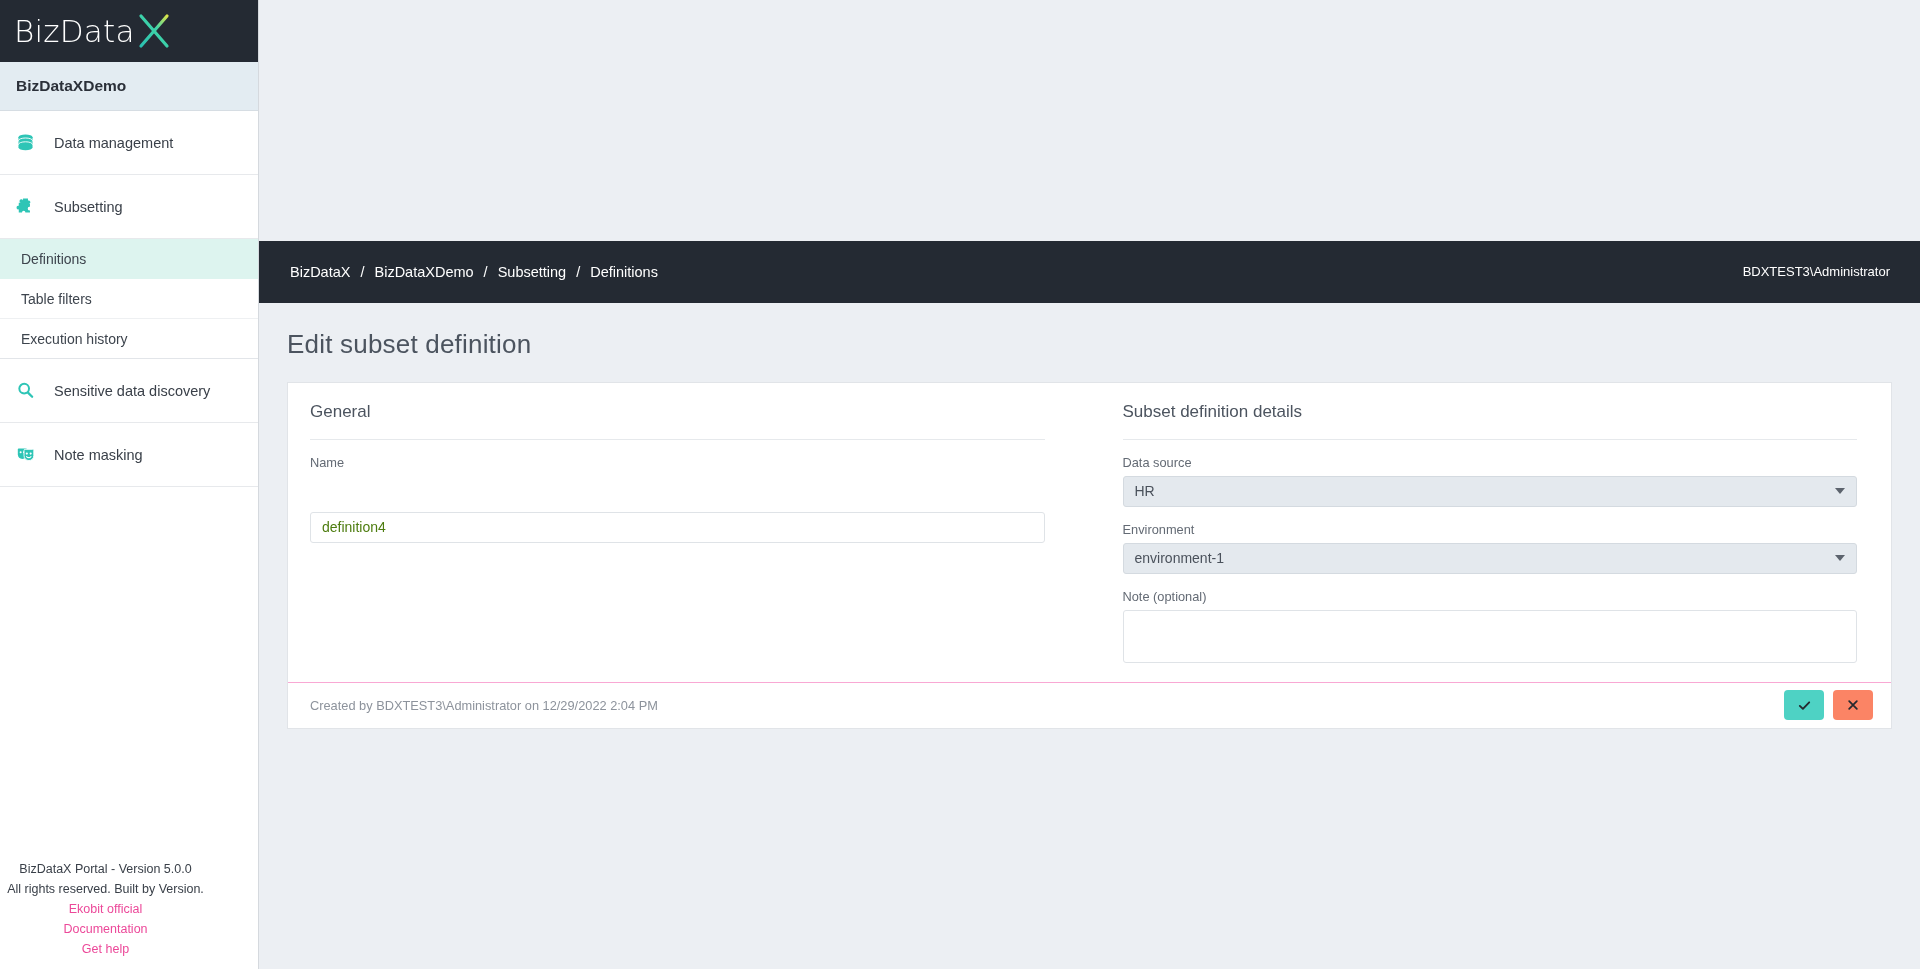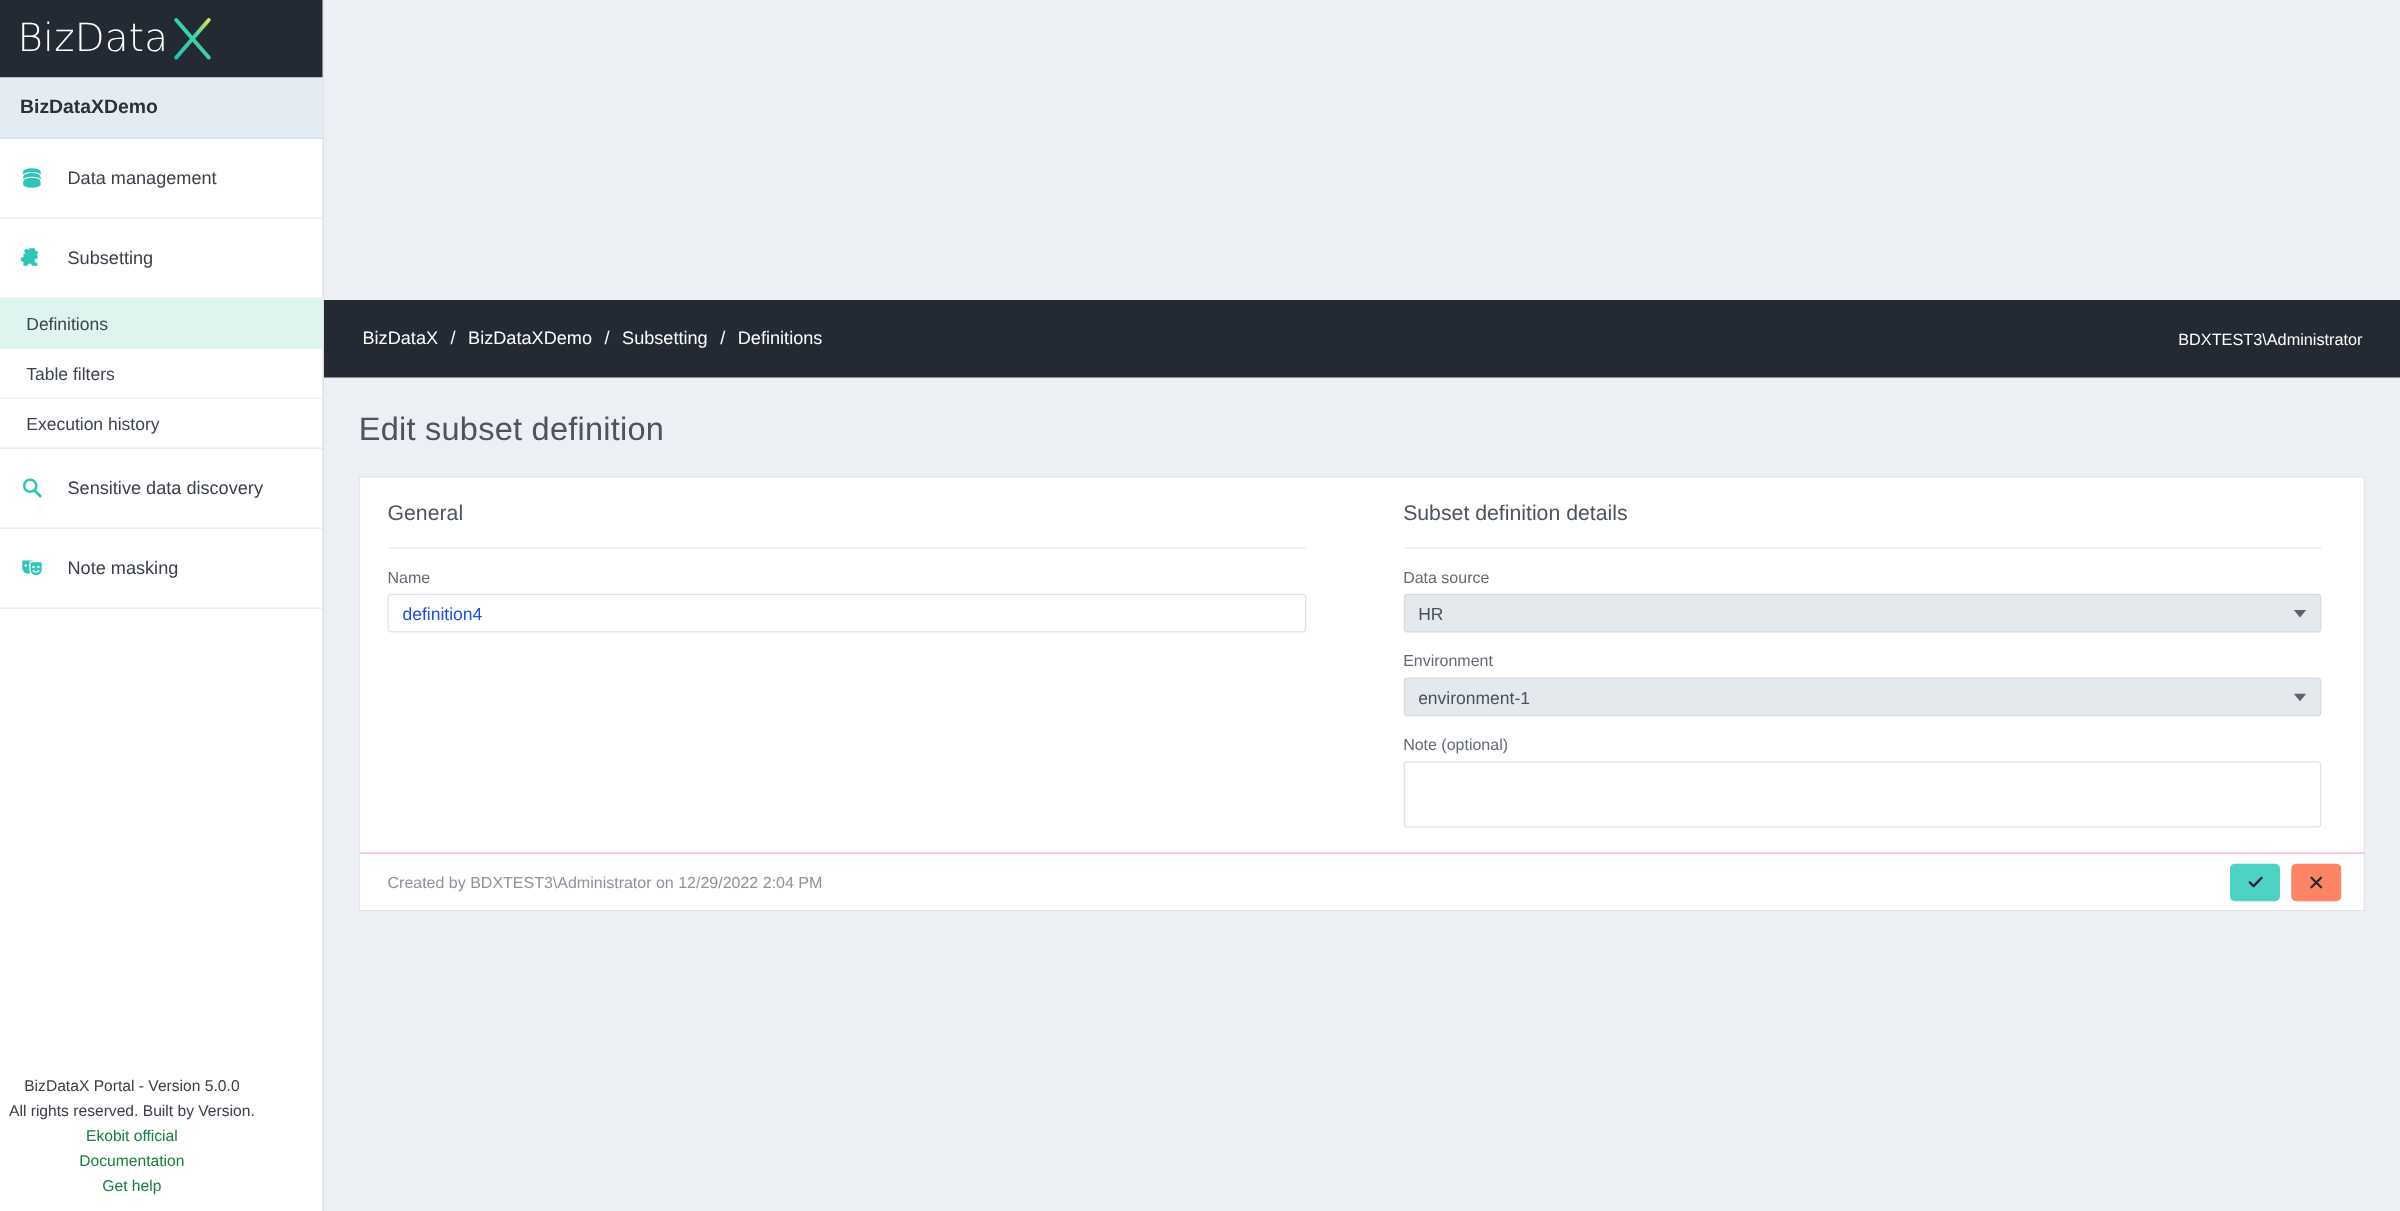--- a/index.html
+++ b/index.html
@@ -57,21 +57,21 @@
     cursor: pointer;
   }
   .nav-sub.active { background: #ddf4ef; border-bottom: 1px solid #ddf4ef; }
   .nav-group-end { border-bottom: 1px solid #e2e5e9; }
 
   .sidebar-footer {
     position: absolute; bottom: 10px; left: 0; width: 211px;
     text-align: center; line-height: 20px;
   }
   .sf-line { font-size: 12.5px; color: #3a4049; }
-  .sf-link { font-size: 12.5px; color: #15803d; text-decoration: none; display: block; cursor: pointer; }
+  .sf-link { font-size: 12.5px; color: #ec4899; text-decoration: none; display: block; cursor: pointer; }
 
   
   .main { flex: 1; display: flex; flex-direction: column; background: #eceff3; justify-content: center; }
   .topbar {
     height: 62px; background: #242a33;
     display: flex; align-items: center; justify-content: space-between;
     padding: 0 30px 0 31px;
   }
   .crumbs { display: flex; align-items: center; font-size: 14.5px; }
   .crumb { color: #ffffff; text-decoration: none; cursor: pointer; }
@@ -92,23 +92,24 @@
   .section-head {
     font-size: 17px; color: #4c545f; font-weight: normal;
     padding: 19px 0 17px 0; border-bottom: 1px solid #e6e9ec;
   }
   .field { padding-top: 15px; }
   .field-label { font-size: 12.8px; color: #636a74; margin-bottom: 6px; }
   .input {
     width: 100%; height: 31px;
     border: 1px solid #dfe3e7; background: #ffffff;
     border-radius: 3px; padding: 4px 11px;
-    font-size: 14px; color: #1d4ed8;
+    font-size: 14px; color: #4d7c0f;
     font-family: "Liberation Sans", sans-serif;
     outline: none;
+    margin-top: 36px;
   }
   .select {
     width: 100%; height: 31px;
     border: 1px solid #d4dae0; background: #e4e9ee;
     border-radius: 3px; padding: 0 11px;
     font-size: 14px; color: #4a515b;
     display: flex; align-items: center; justify-content: space-between;
     cursor: pointer;
   }
   .caret {

